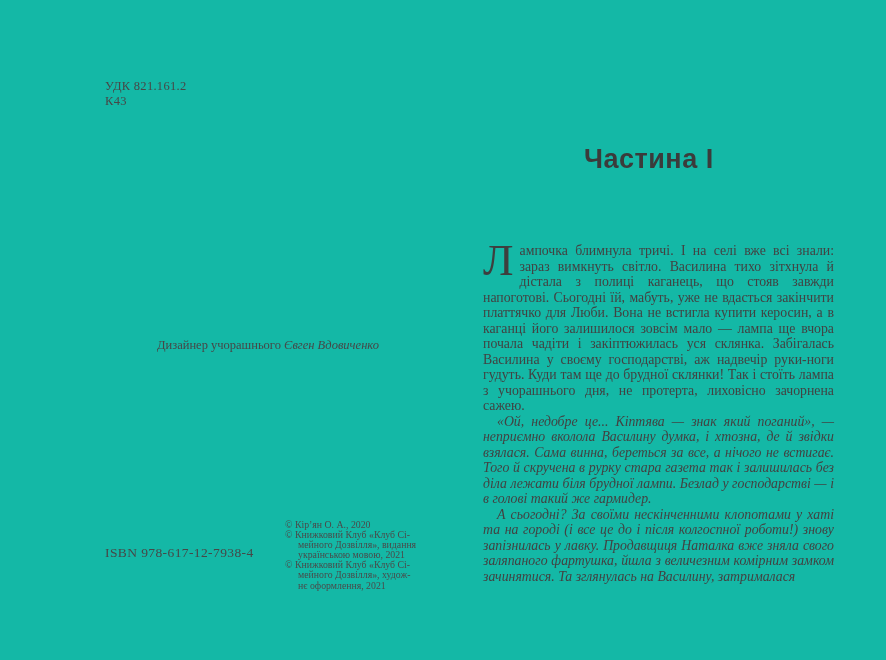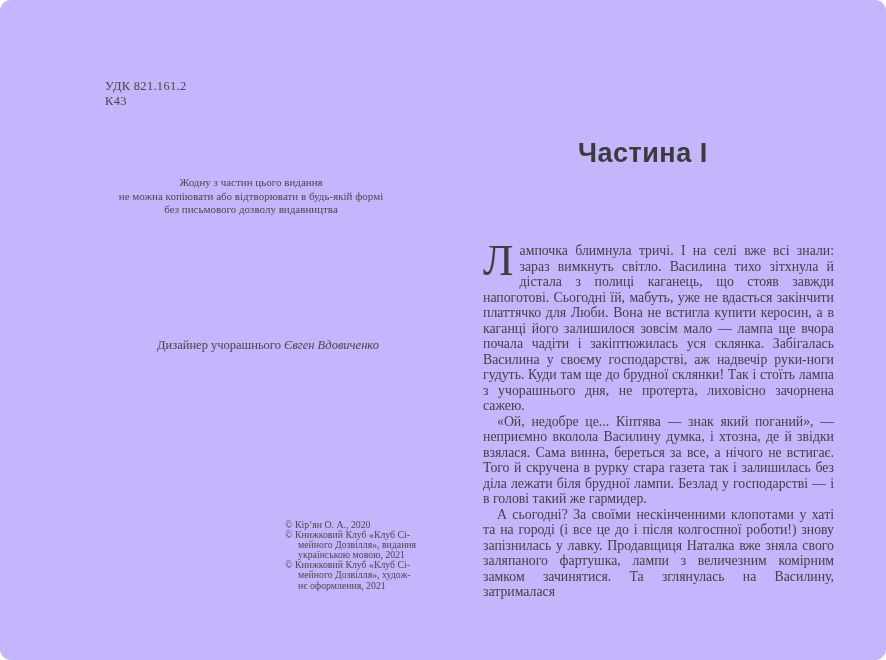--- a/index.html
+++ b/index.html
@@ -4,25 +4,24 @@
 <style>
   html, body {
     margin: 0;
     padding: 0;
     background: #ffffff;
   }
   .spread {
     position: relative;
     width: 886px;
     height: 660px;
-    background: #c4b5fd;
+    background: #14b8a6;
     overflow: hidden;
     font-family: "Liberation Serif", serif;
     color: #3e3e3e;
-    border-radius: 11px;
   }
   .page { position: absolute; top: 0; height: 660px; }
   .page.left  { left: 0;     width: 443px; }
   .page.right { left: 443px; width: 443px; }
 
   
   .udc-block {
     position: absolute;
     left: 105px; top: 79px;
     font-size: 12.5px;
@@ -72,40 +71,40 @@
     font-size: 13.5px;
     letter-spacing: 0.4px;
     color: #474747;
     white-space: nowrap;
   }
 
   
   .chapter-title {
     position: absolute;
     left: 135px; top: 138px;
-    margin: 0;
+    margin: 6px;
     font-family: "Liberation Sans", sans-serif;
     font-size: 27px;
     font-weight: 600;
     letter-spacing: 0.5px;
     color: #3b3b3b;
     white-space: nowrap;
   }
 
   .body-text {
     position: absolute;
     left: 40px; top: 243px;
     width: 351px;
     font-size: 13.8px;
     line-height: 15.5px;
     text-align: justify;
     color: #424242;
   }
   .body-text p { margin: 0; }
-  .body-text p.indented { text-indent: 14px; }
+  .body-text p.indented { text-indent: 14px; font-style: italic; }
 
   .dropcap {
     float: left;
     font-size: 45px;
     line-height: 32px;
     padding: 1px 6px 0 0;
     color: #3e3e3e;
   }
 </style>
 </head>
@@ -113,49 +112,47 @@
 
 <div class="spread">
 
   <section class="page left">
 
     <div class="udc-block">
       <div>УДК 821.161.2</div>
       <div class="udc-line2">К43</div>
     </div>
 
-    <div class="rights-notice">Жодну з частин цього видання
-не можна копіювати або відтворювати в будь-якій формі
-без письмового дозволу видавництва</div>
 
     <div class="designer-line">
       <span>Дизайнер учорашнього</span>
       <span class="name">Євген Вдовиченко</span>
     </div>
 
     <div class="copyright-block">
       <div class="copyright-entry">© Кір’ян О. А., 2020</div>
       <div class="copyright-entry">© Книжковий Клуб «Клуб Сі-
 мейного Дозвілля», видання
 українською мовою, 2021</div>
       <div class="copyright-entry">© Книжковий Клуб «Клуб Сі-
 мейного Дозвілля», худож-
 нє оформлення, 2021</div>
     </div>
 
+    <div class="isbn">ISBN 978-617-12-7938-4</div>
 
   </section>
 
   <section class="page right">
 
     <h1 class="chapter-title">Частина I</h1>
 
     <div class="body-text">
       <p>
         <span class="dropcap">Л</span><span>ампочка блимнула тричі. І на селі вже всі знали: зараз вимкнуть світло. Василина тихо зітхнула й дістала з полиці каганець, що стояв завжди напоготові. Сьогодні їй, мабуть, уже не вдасться закінчити платтячко для Люби. Вона не встигла купити керосин, а в каганці його залишилося зовсім мало — лампа ще вчора почала чадіти і закіптюжилась уся склянка. Забігалась Василина у своєму господарстві, аж надвечір руки-ноги гудуть. Куди там ще до брудної склянки! Так і стоїть лампа з учорашнього дня, не протерта, лиховісно зачорнена сажею.</span>
       </p>
       <p class="indented">«Ой, недобре це... Кіптява — знак який поганий», — неприємно вколола Василину думка, і хтозна, де й звідки взялася. Сама винна, береться за все, а нічого не встигає. Того й скручена в рурку стара газета так і залишилась без діла лежати біля брудної лампи. Безлад у господарстві — і в голові такий же гармидер.</p>
-      <p class="indented">А сьогодні? За своїми нескінченними клопотами у хаті та на городі (і все це до і після колгоспної роботи!) знову запізнилась у лавку. Продавщиця Наталка вже зняла свого заляпаного фартушка, лампи з величезним комірним замком зачинятися. Та зглянулась на Василину, затрималася</p>
+      <p class="indented">А сьогодні? За своїми нескінченними клопотами у хаті та на городі (і все це до і після колгоспної роботи!) знову запізнилась у лавку. Продавщиця Наталка вже зняла свого заляпаного фартушка, йшла з величезним комірним замком зачинятися. Та зглянулась на Василину, затрималася</p>
     </div>
 
   </section>
 
 </div>
 
 </body></html>

